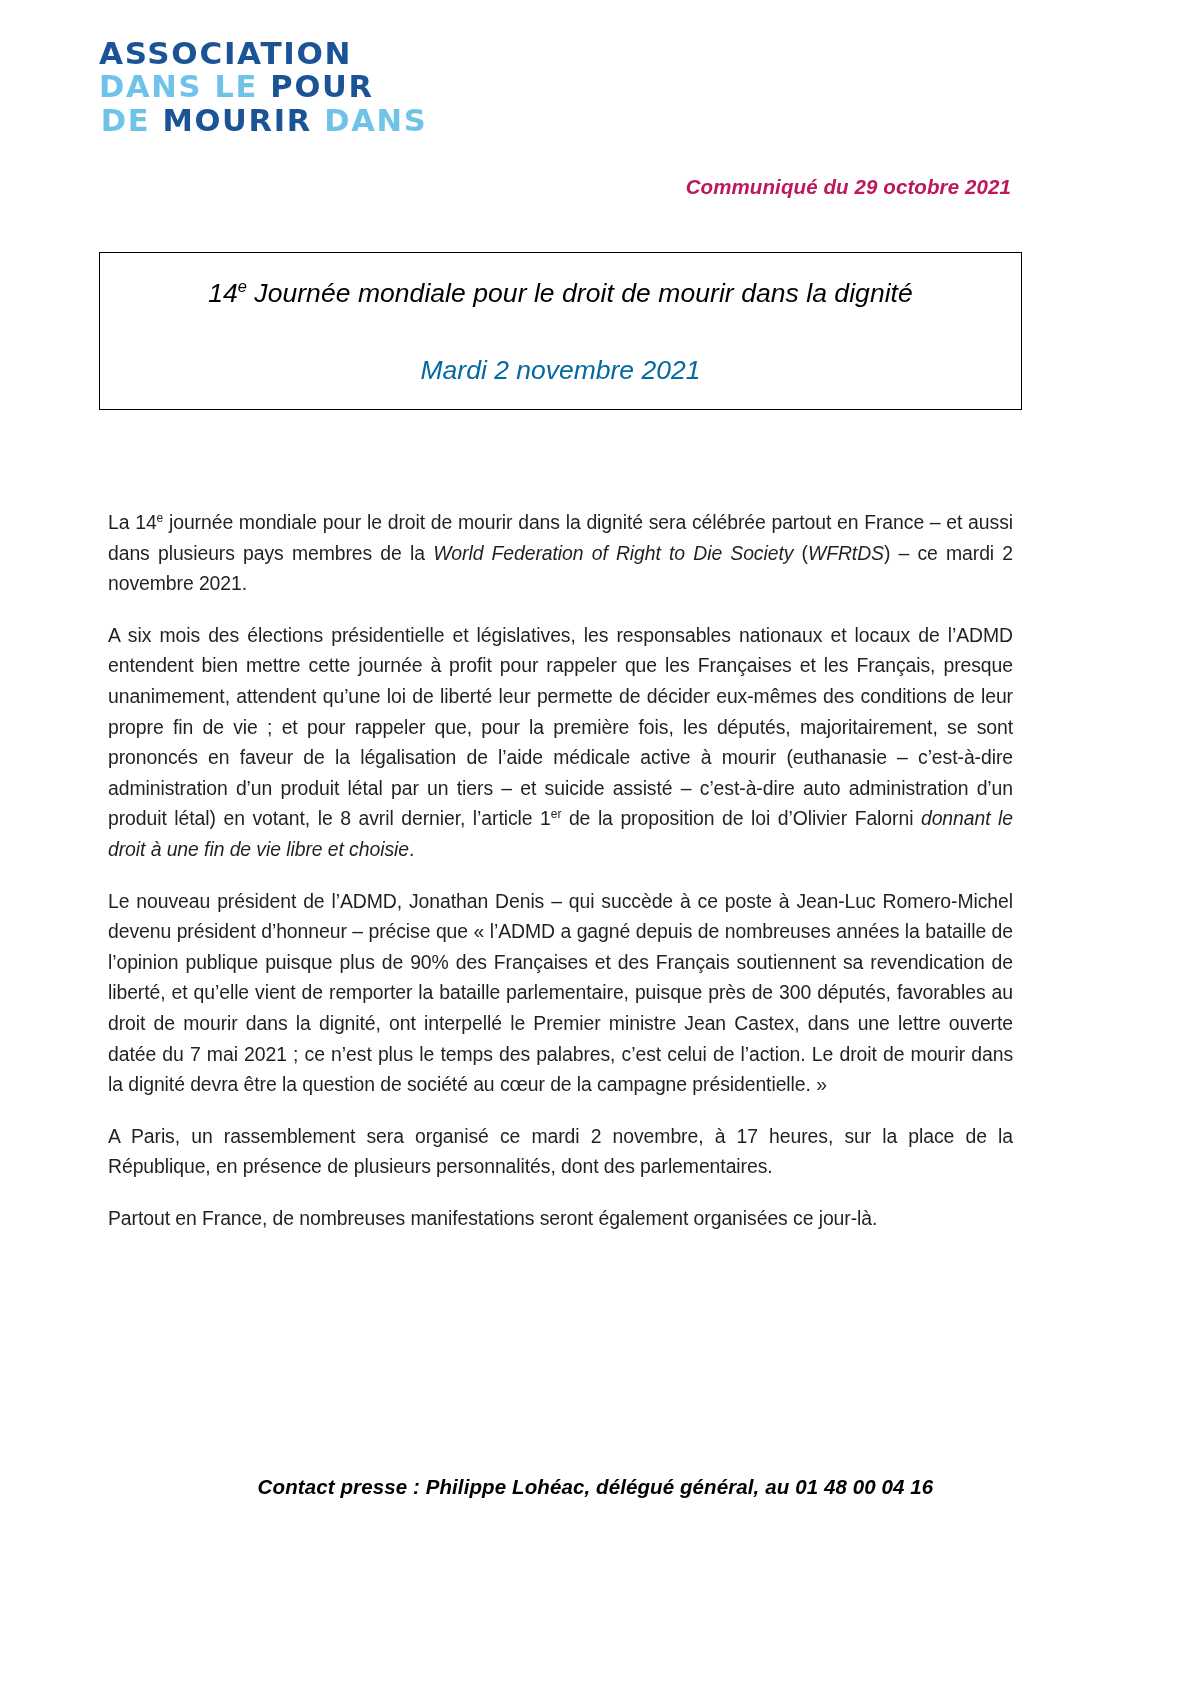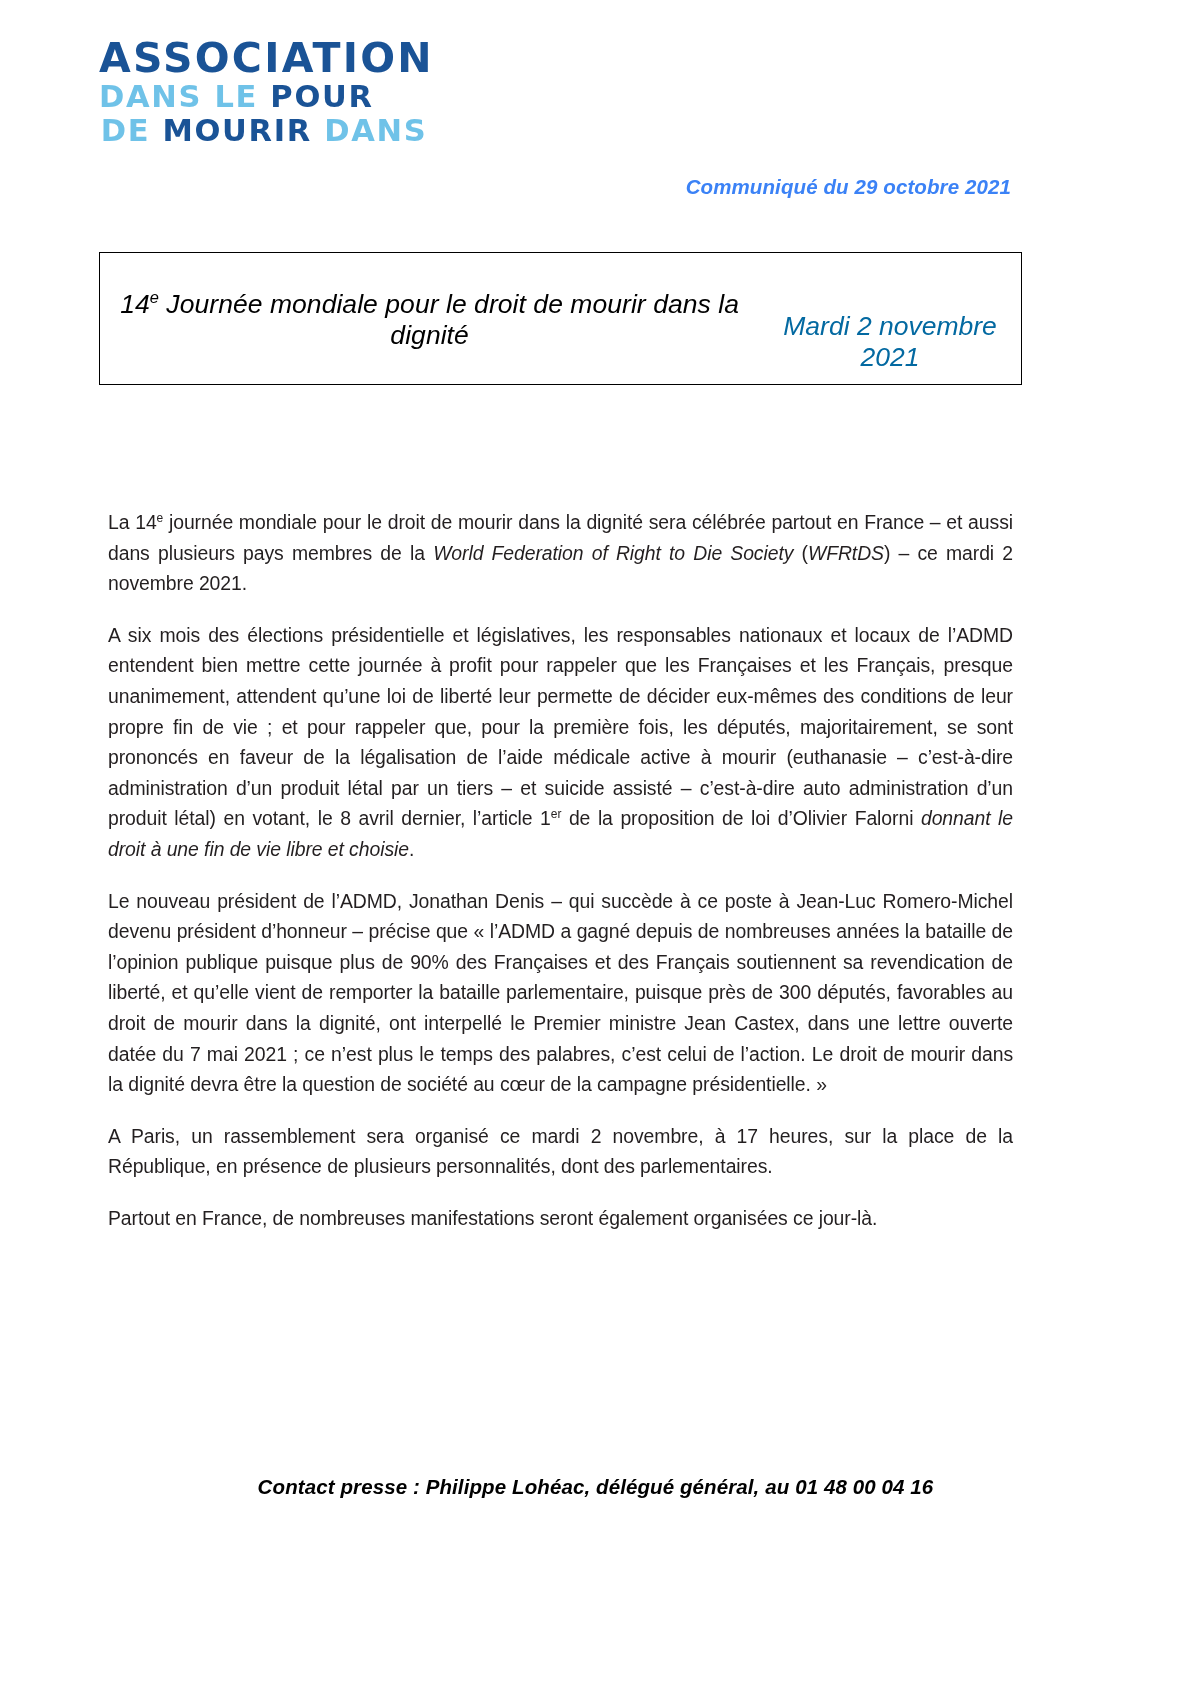--- a/index.html
+++ b/index.html
@@ -31,21 +31,21 @@
     height: 145px;
   }
   .logo-line {
     display: block;
     white-space: nowrap;
     font-family: "DejaVu Sans", sans-serif;
     font-weight: bold;
     letter-spacing: 0.055em;
     line-height: 1.0;
   }
-  .logo-l1 { font-size: 41px; margin-bottom: 3px; }
+  .logo-l1 { font-size: 31px; margin-bottom: 3px; }
   .logo-l2 { font-size: 30.5px; margin-bottom: 3px; }
   .logo-l3 { font-size: 30.5px; margin-bottom: 3px; text-align: center; }
   .logo-l4 { font-size: 38px; letter-spacing: 0.045em; }
 
   .dk { color: #1a5396; }
   .lt { color: #6fc2e8; }
 
   .logo-l4-wrap {
     position: relative;
     display: inline-block;
@@ -66,36 +66,36 @@
 
   
   .header-date {
     position: absolute;
     right: 180px;
     top: 175px;
     font-family: "Liberation Sans", sans-serif;
     font-style: italic;
     font-weight: bold;
     font-size: 20.5px;
-    color: #3b82f6;
+    color: #be185d;
     white-space: nowrap;
     letter-spacing: 0.005em;
   }
 
   
   .title-box {
     position: absolute;
     left: 99px;
     top: 252px;
     width: 923px;
-    height: 133px;
+    height: 158px;
     border: 1.4px solid #000000;
     box-sizing: border-box;
     display: flex;
-    flex-direction: row;
+    flex-direction: column;
     justify-content: center;
     align-items: center;
     background: #ffffff;
   }
   .title-line-1 {
     font-family: "Liberation Sans", sans-serif;
     font-style: italic;
     font-size: 26.5px;
     color: #000000;
     text-align: center;

